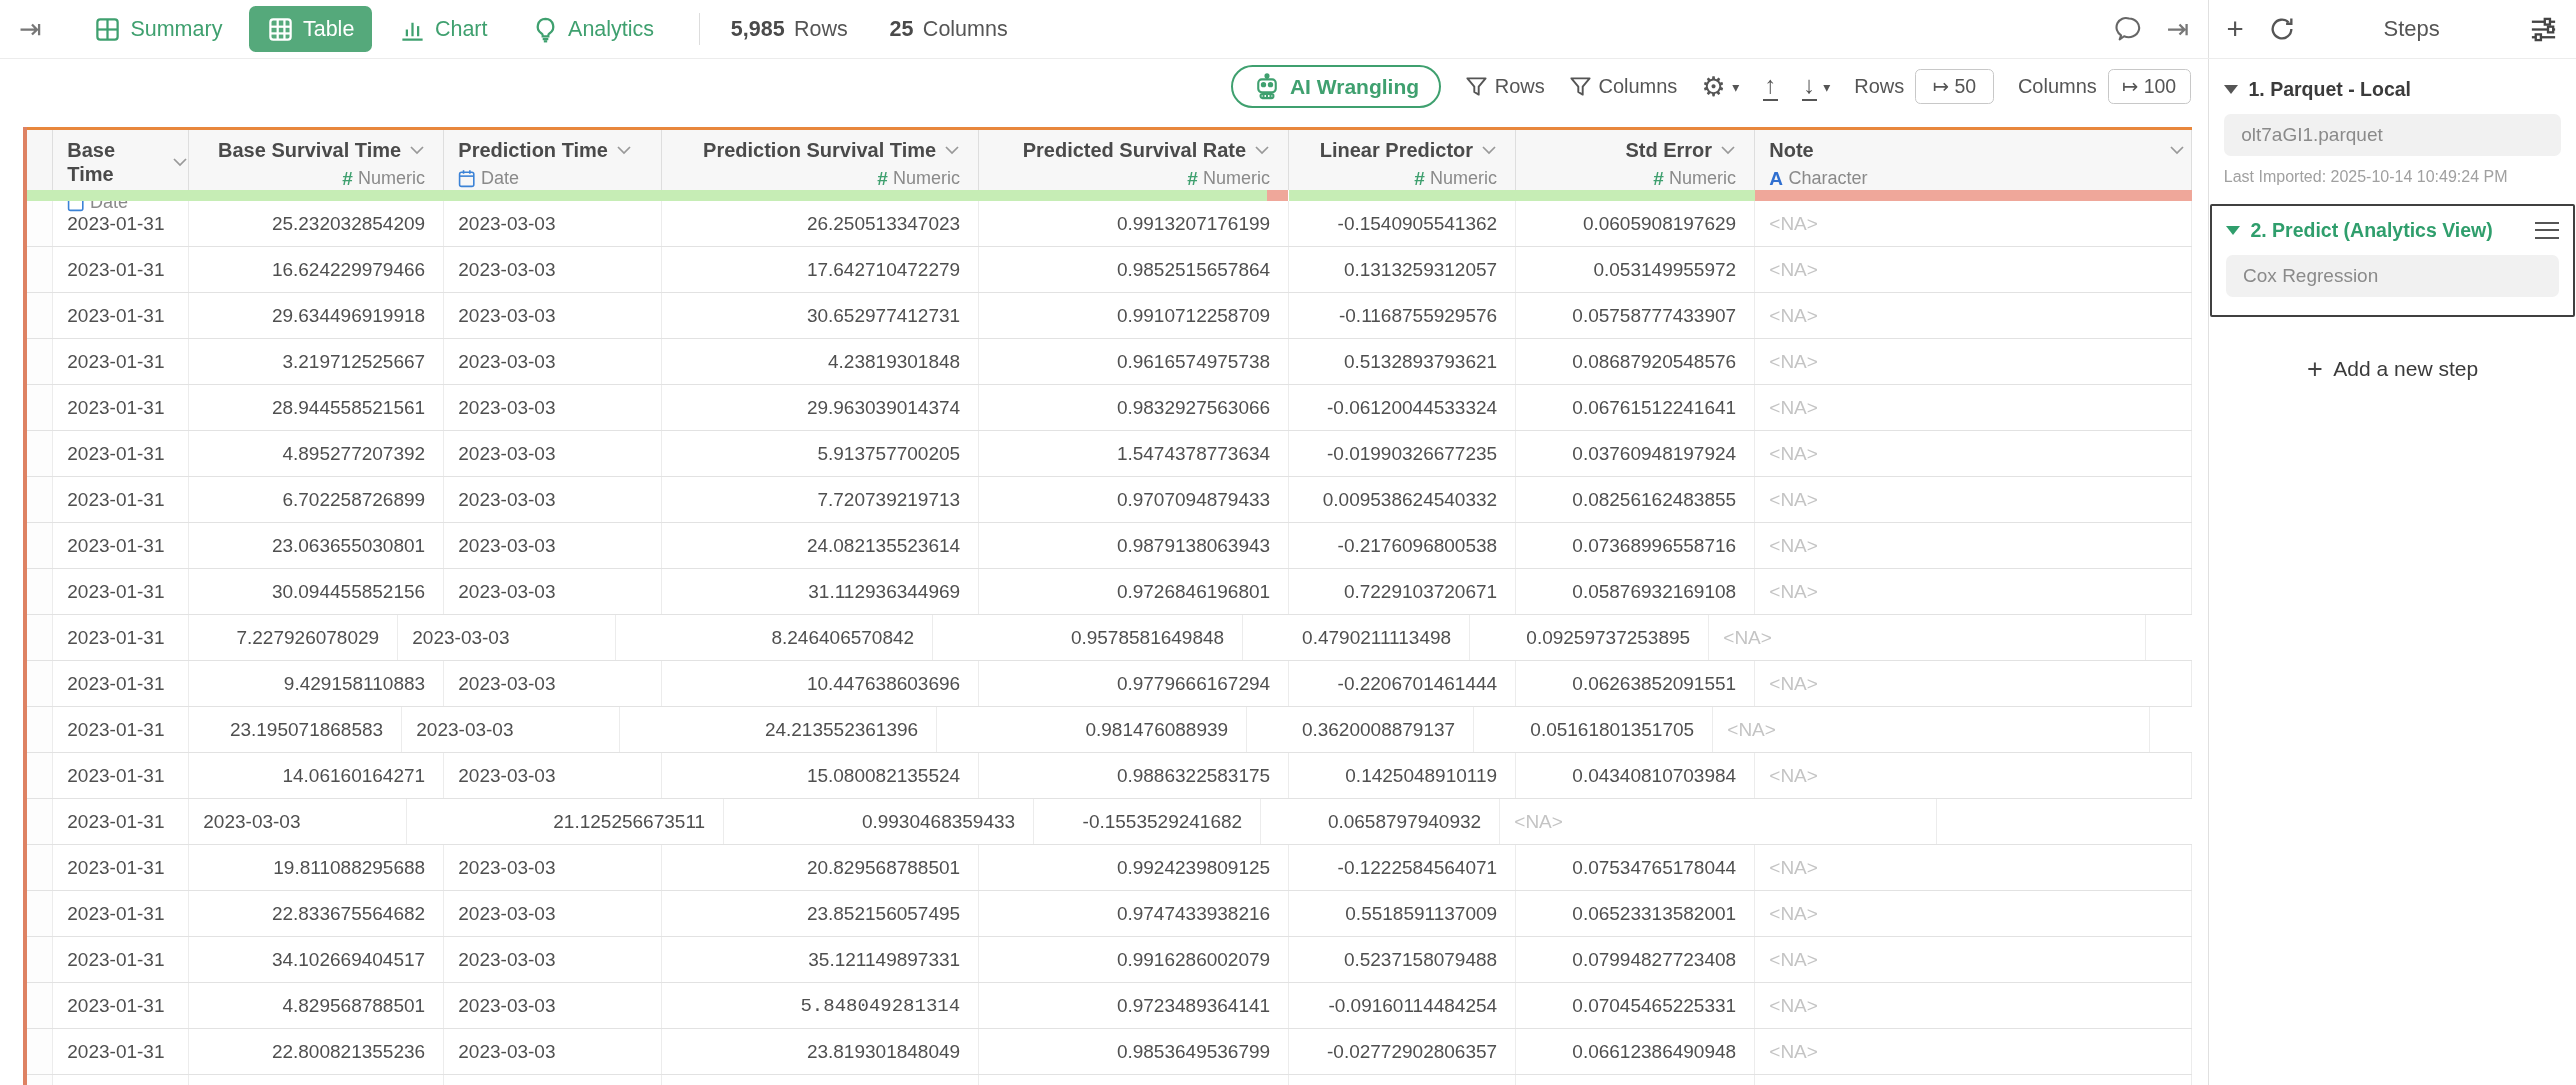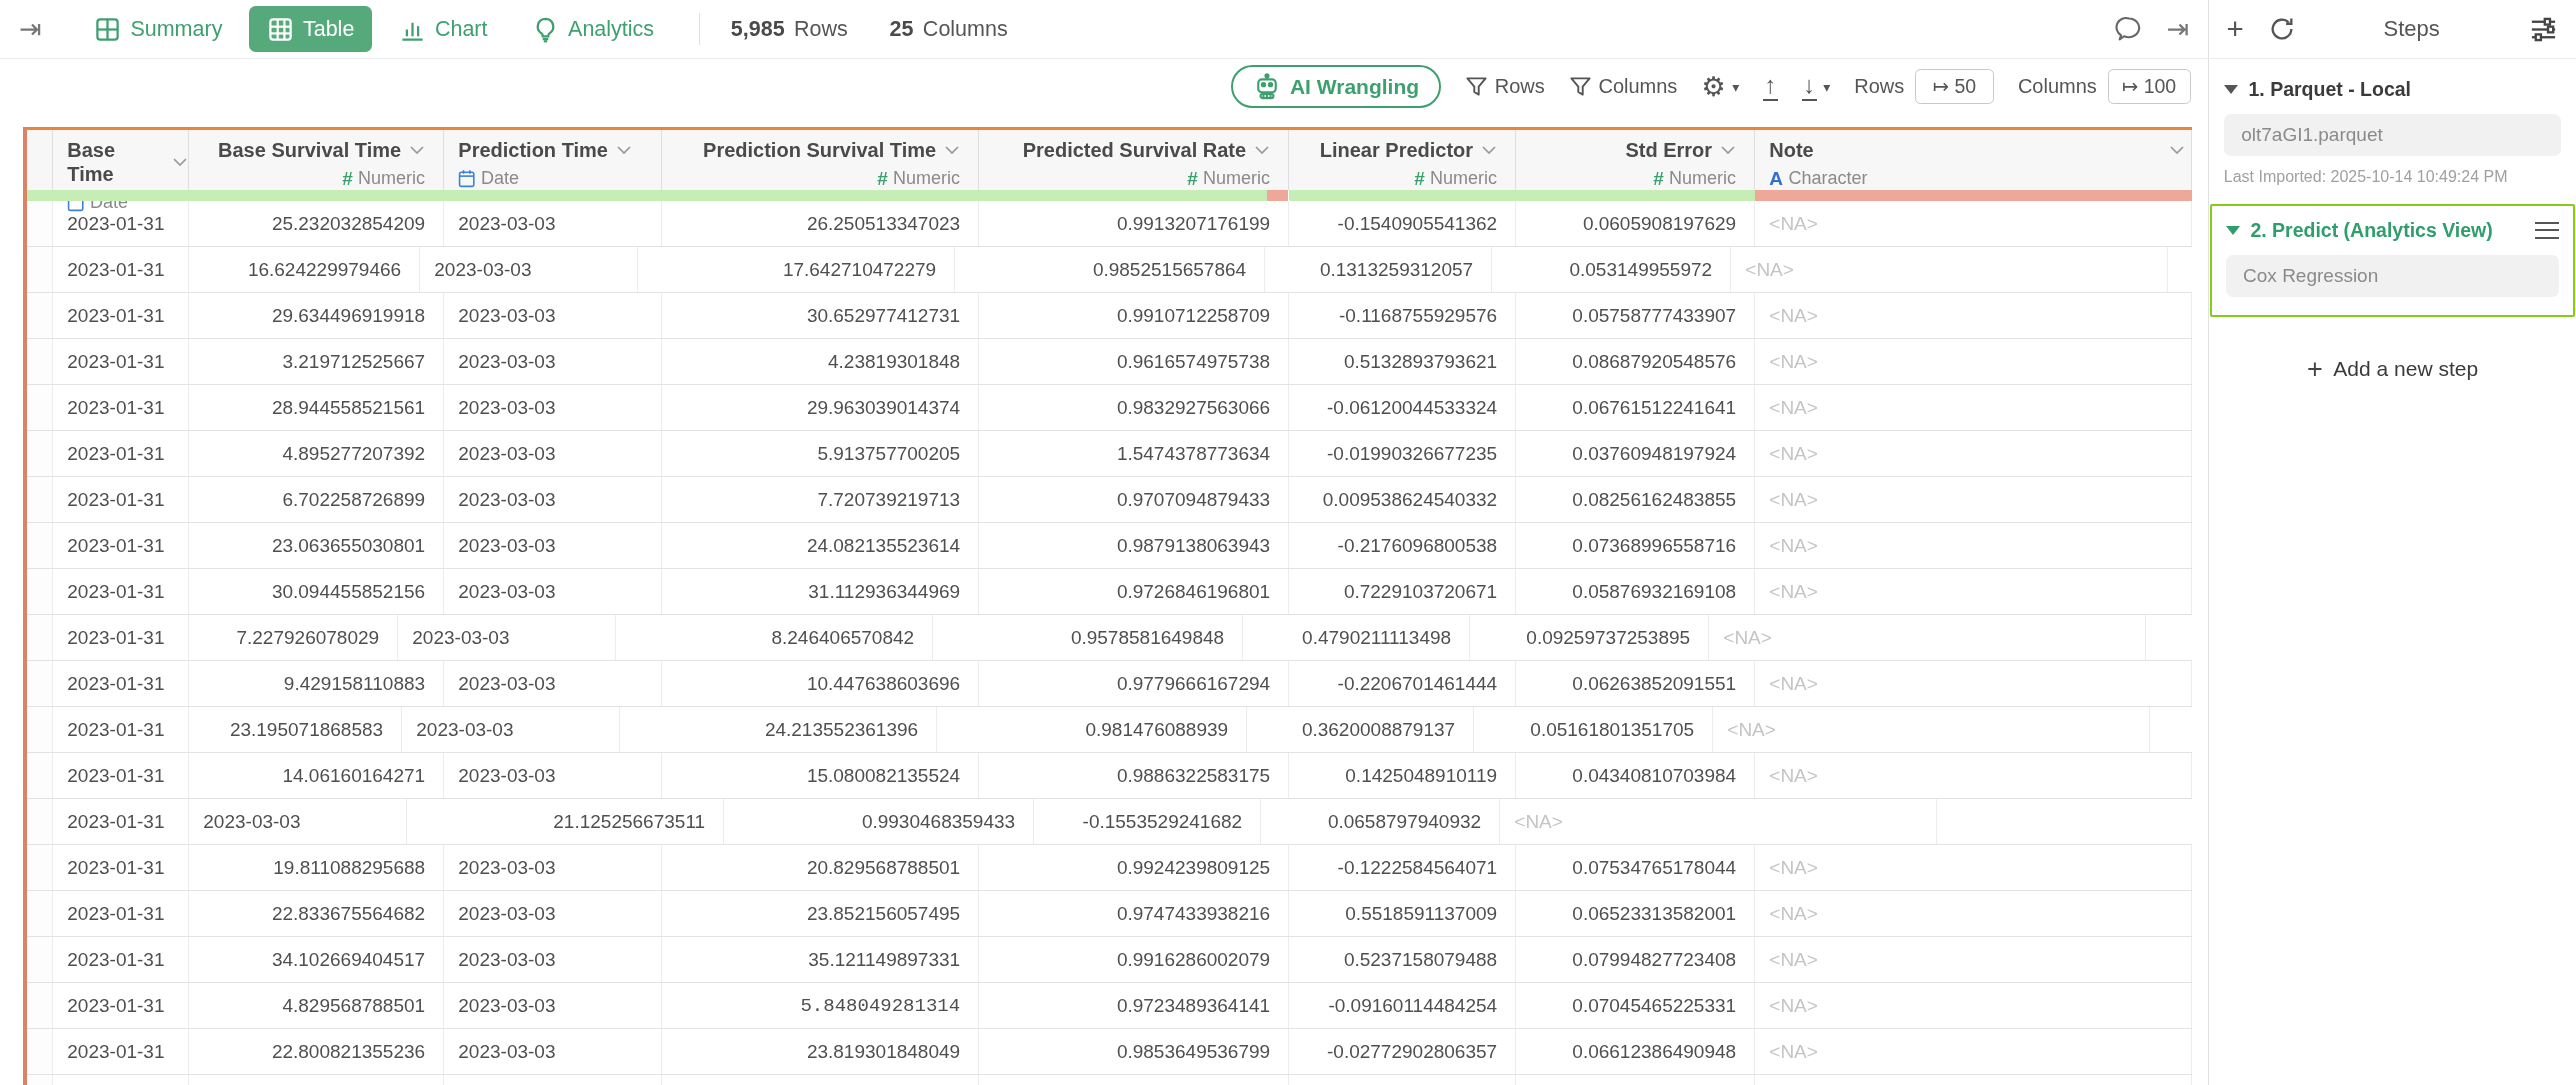--- a/index.html
+++ b/index.html
@@ -68,21 +68,21 @@
 
   
   .step-plain { padding:0 14.8px; }
   .step-headrow { display:flex; align-items:center; gap:10.7px; padding:5.4px 0 4px; }
   .twisty { width:0; height:0; border-left:7.4px solid transparent; border-right:7.4px solid transparent;
             border-top:9.4px solid #555; flex:0 0 auto; }
   .step-title { font-size:19.5px; font-weight:700; color:#3b3b3b; }
   .file-box { margin-top:9.4px; background:#f1f1f1; border-radius:6.7px; height:42px; display:flex;
               align-items:center; padding-left:17.4px; font-size:19px; color:#8a8a8a; }
   .step-meta { margin-top:12px; font-size:16px; color:#a0a0a0; }
-  .step-selected { margin:17.4px 1.3px 0 1.3px; border:2px solid #84cc16; border-radius:2px; padding:8px 13.4px 17.4px; }
+  .step-selected { margin:17.4px 1.3px 0 1.3px; border:2px solid #404040; border-radius:2px; padding:8px 13.4px 17.4px; }
   .step-selected .step-title { color:#2f9e6c; }
   .step-selected .twisty { border-top-color:#2f9e6c; }
   .menu-ic { margin-left:auto; display:flex; flex-direction:column; gap:5.4px; }
   .menu-ic i { display:block; width:24px; height:2px; background:#555; }
   .add-step { margin-top:39px; display:flex; align-items:center; justify-content:center; gap:10.7px; }
   .add-step .plus-glyph { font-size:27px; color:#444; }
   .add-step-label { font-size:21px; color:#3b3b3b; }
   svg { display:block; }
 </style>
 </head>
@@ -402,21 +402,21 @@
                 <div class="bcell al" style="width: 218px;">2023-03-03</div>
                 <div class="bcell ar" style="width: 317px;">26.250513347023</div>
                 <div class="bcell ar" style="width: 310px;">0.9913207176199</div>
                 <div class="bcell ar" style="width: 227px;">-0.1540905541362</div>
                 <div class="bcell ar" style="width: 239px;">0.0605908197629</div>
                 <div class="bcell al na" style="width: 437px;">&lt;NA&gt;</div>
               </div>
               <div class="brow">
                 <div class="bcell al gutter-b" style="width: 25.5px;"></div>
                 <div class="bcell al" style="width: 136px;">2023-01-31</div>
-                <div class="bcell ar" style="width: 231px;">16.624229979466</div>
+                <div class="bcell ar" style="width: 255px;">16.624229979466</div>
                 <div class="bcell al" style="width: 218px;">2023-03-03</div>
                 <div class="bcell ar" style="width: 317px;">17.642710472279</div>
                 <div class="bcell ar" style="width: 310px;">0.9852515657864</div>
                 <div class="bcell ar" style="width: 227px;">0.1313259312057</div>
                 <div class="bcell ar" style="width: 239px;">0.053149955972</div>
                 <div class="bcell al na" style="width: 437px;">&lt;NA&gt;</div>
               </div>
               <div class="brow">
                 <div class="bcell al gutter-b" style="width: 25.5px;"></div>
                 <div class="bcell al" style="width: 136px;">2023-01-31</div>

